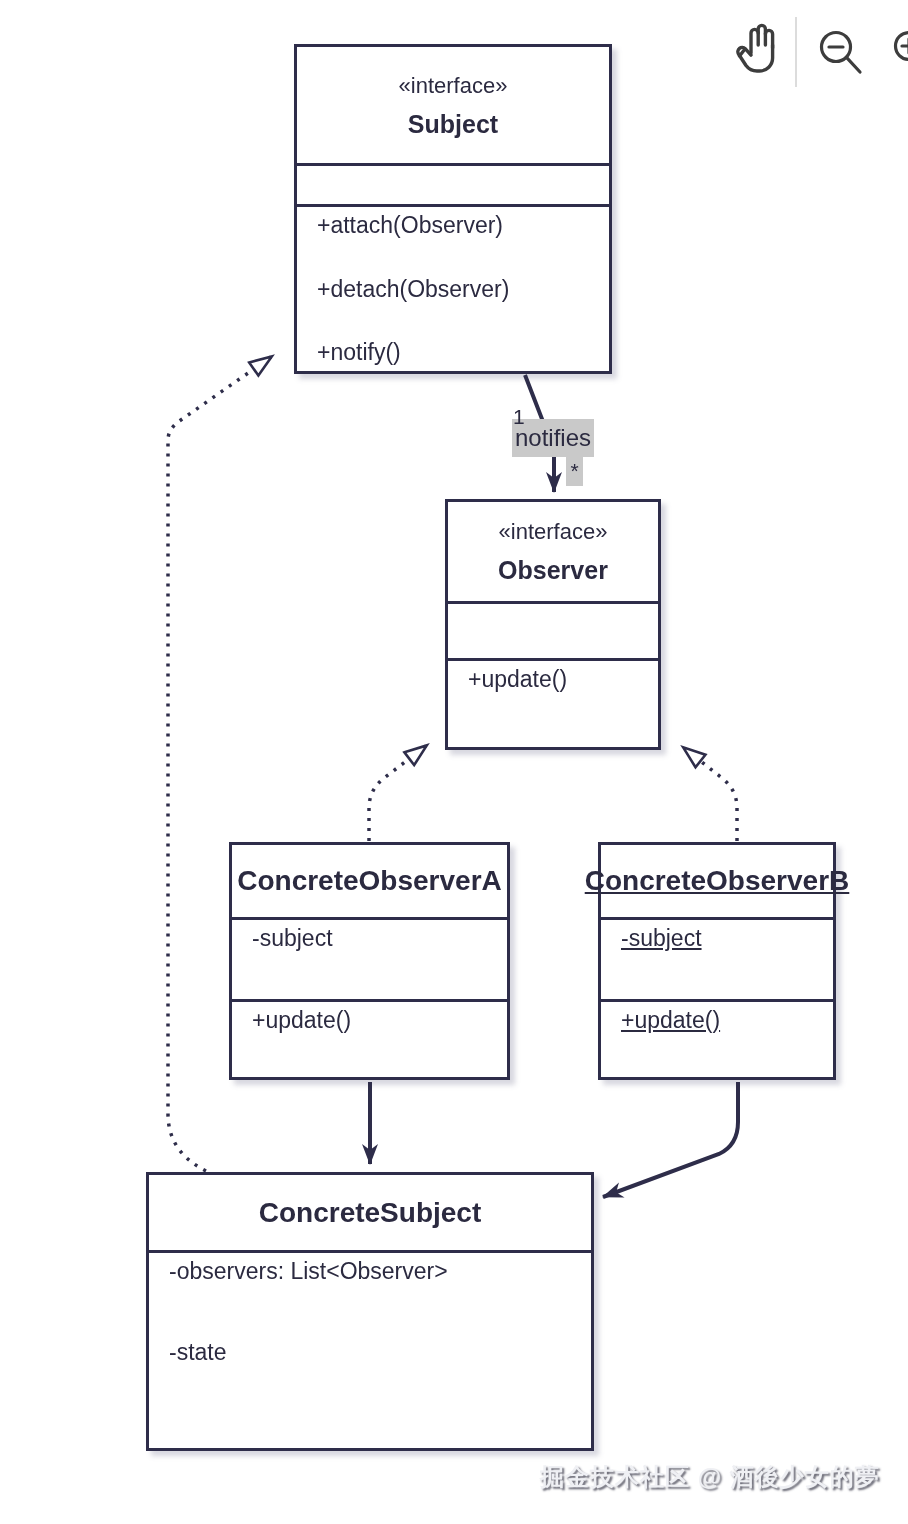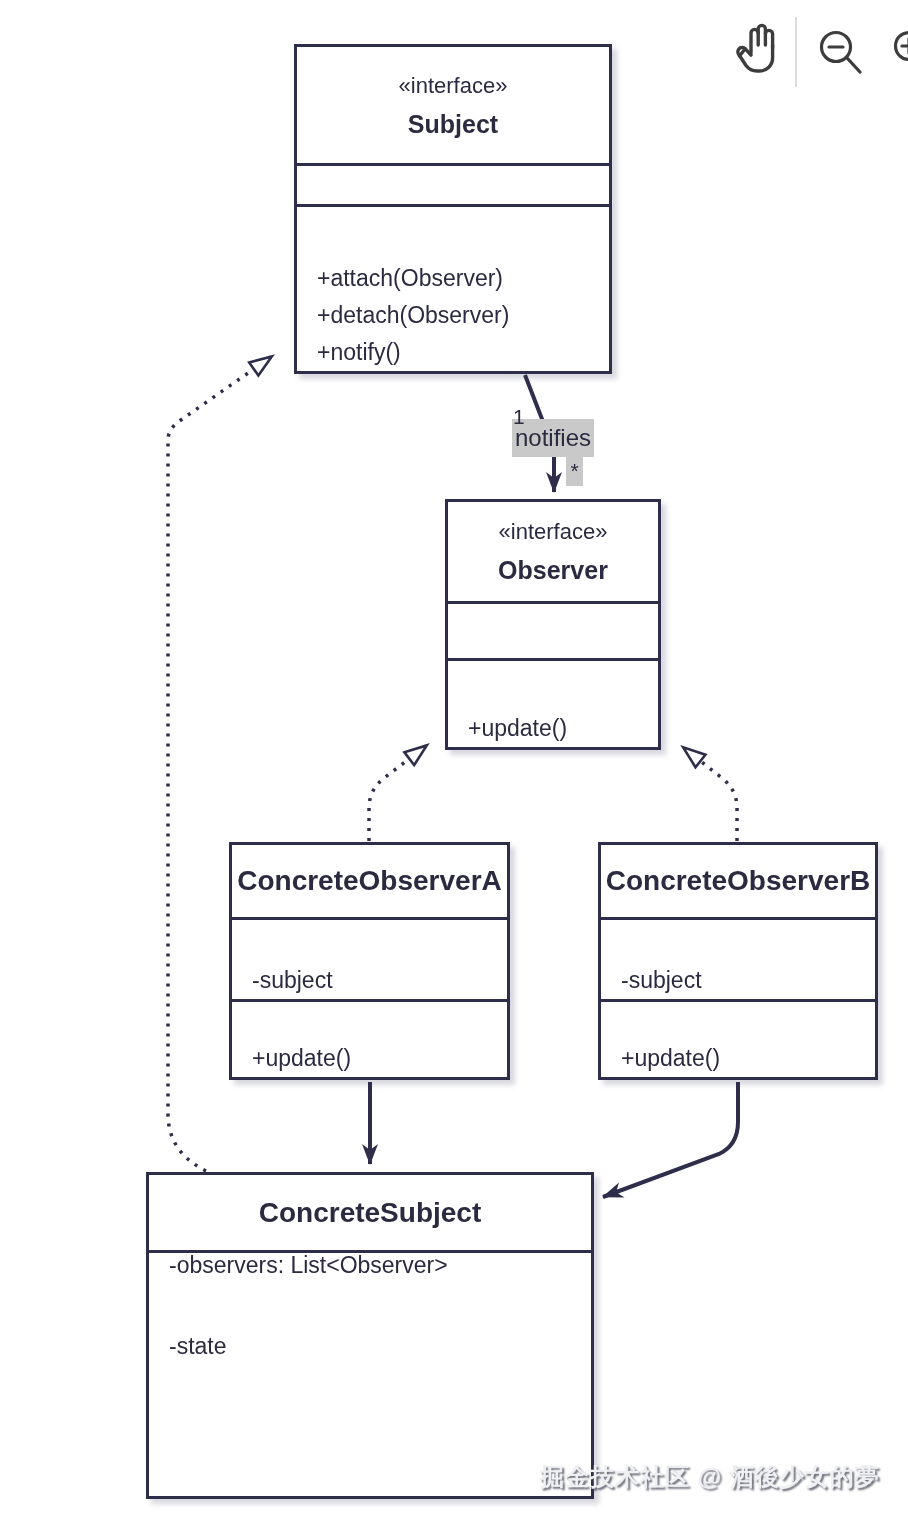--- a/index.html
+++ b/index.html
@@ -12,41 +12,41 @@
     font-family:"Liberation Sans",sans-serif;color:var(--text);
   }
   
   .uml-class{
     position:absolute;box-sizing:border-box;background:#fff;
     border:3px solid var(--line);display:flex;flex-direction:column;
     box-shadow:5px 5px 5px rgba(100,100,130,.25);z-index:1;
   }
   .sec{box-sizing:border-box;flex:0 0 auto;}
   .sec.head{display:flex;flex-direction:column;align-items:center;justify-content:center;gap:7px;}
-  .sec.attrs,.sec.methods{border-top:3px solid var(--line);display:flex;flex-direction:column;justify-content:flex-end;padding-left:20px;}
+  .sec.attrs,.sec.methods{border-top:3px solid var(--line);display:flex;flex-direction:column;justify-content:space-between;padding-left:20px;}
   .sec.methods{flex:1 1 auto;}
   .stereo{font-size:22px;line-height:30px;}
   .cname{font-size:25px;line-height:32px;font-weight:bold;}
   .cname2{font-size:28px;line-height:30px;font-weight:bold;}
   .line{font-size:23px;line-height:37px;white-space:nowrap;}
 
   #box-subject{left:294px;top:44px;width:318px;height:330px;}
   #box-subject .head{height:116px;}
   #box-subject .attrs{height:41px;}
 
   #box-observer{left:445px;top:499px;width:216px;height:251px;}
   #box-observer .head{height:99px;}
   #box-observer .attrs{height:57px;}
 
   #box-cobs-a{left:229px;top:842px;width:281px;height:238px;}
-  #box-cobs-b{left:598px;top:842px;width:280px;height:238px;}
+  #box-cobs-b{left:598px;top:842px;width:238px;height:238px;text-decoration:underline;}
   #box-cobs-a .head,#box-cobs-b .head{height:72px;}
   #box-cobs-a .attrs,#box-cobs-b .attrs{height:82px;}
 
-  #box-csubject{left:146px;top:1172px;width:448px;height:327px;}
+  #box-csubject{left:146px;top:1172px;width:448px;height:279px;}
   #box-csubject .head{height:75px;}
   #box-csubject .attrs{height:115px;gap:44px;}
 
   
   svg.edges{position:absolute;left:0;top:0;z-index:2;pointer-events:none;}
 
   
   .edge-label{
     position:absolute;z-index:3;background:var(--label-bg);color:var(--text);
     display:flex;align-items:center;justify-content:center;

